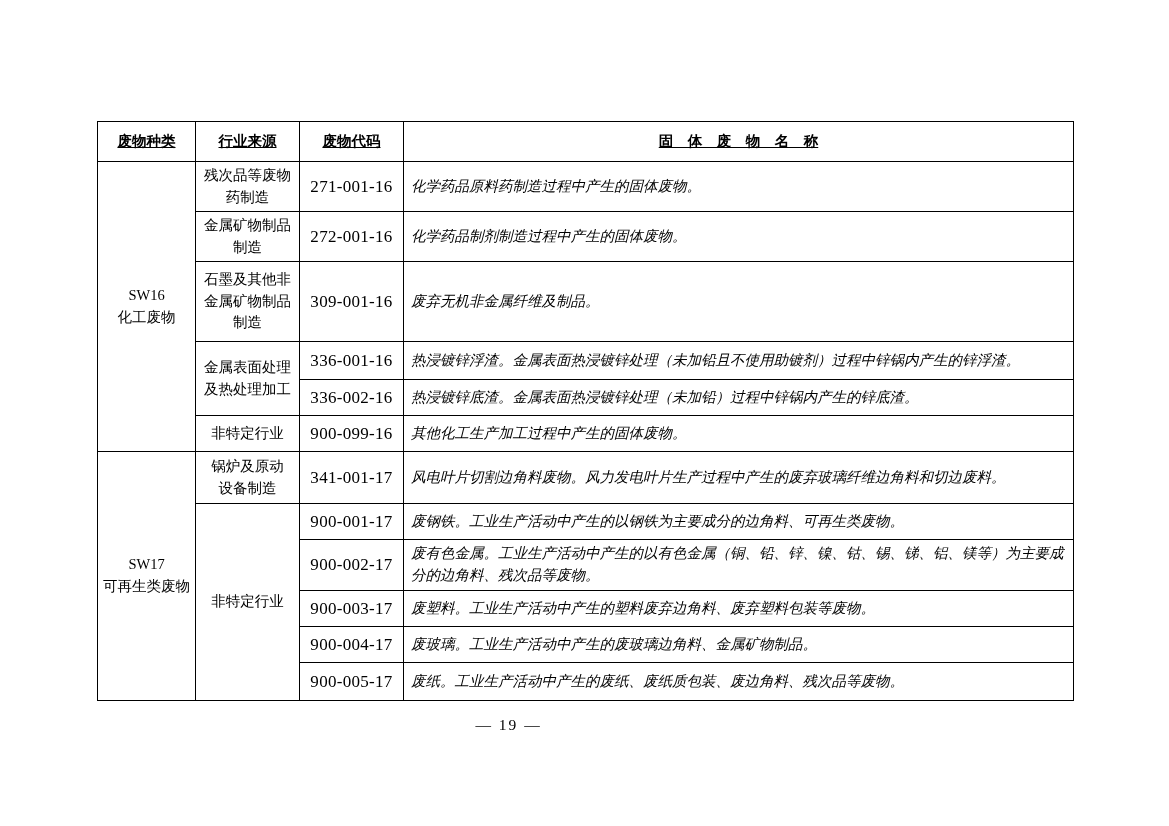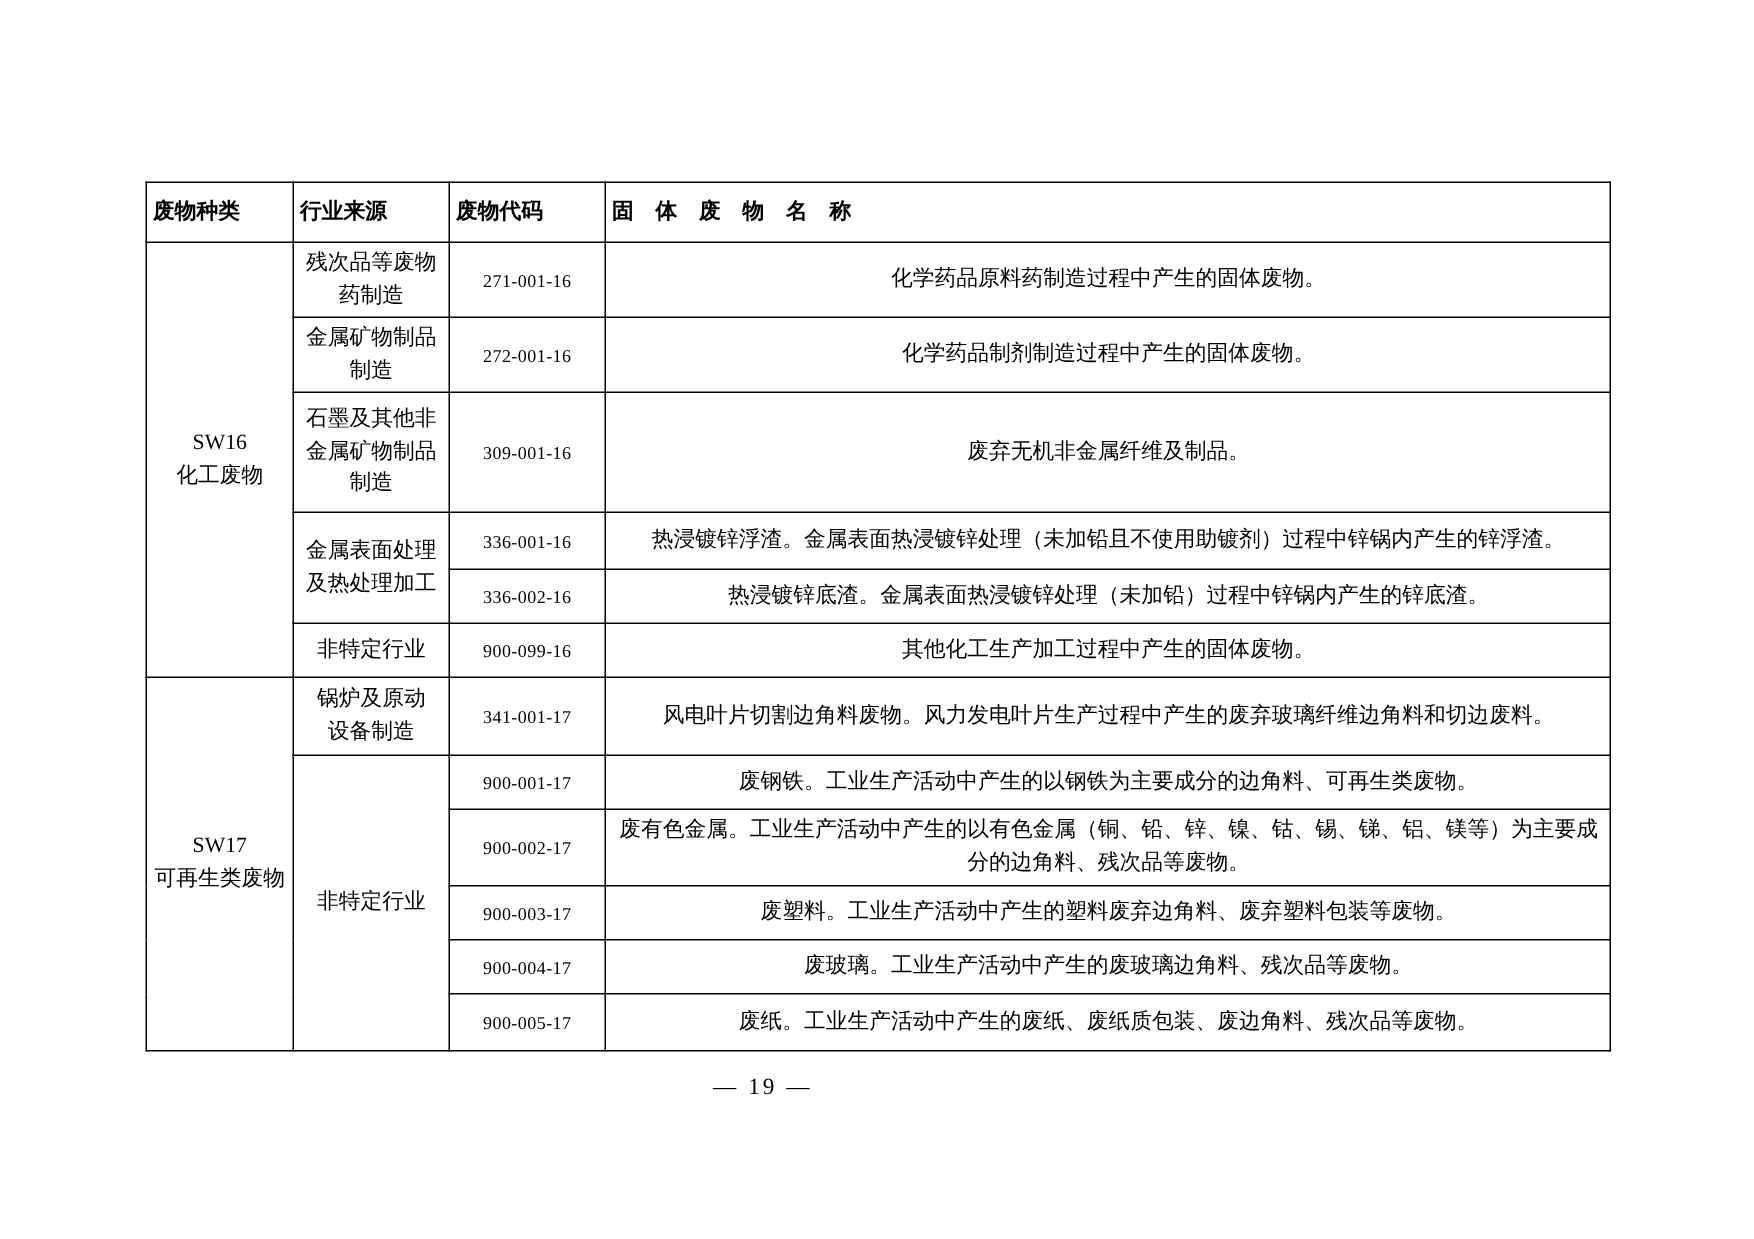--- a/index.html
+++ b/index.html
@@ -32,35 +32,37 @@
   .waste-table td {
     border: 1px solid #000000;
     font-size: 14.5px;
     line-height: 1.5;
     vertical-align: middle;
     padding: 2px 4px;
     overflow: hidden;
   }
   .waste-table th {
     font-weight: bold;
-    text-align: left;
+    text-align: center;
     white-space: pre-line;
+    text-decoration: underline;
   }
   td.cat, td.ind, td.code {
     text-align: center;
     white-space: pre-line;
   }
   td.code {
-    font-size: 12px;
+    font-size: 17px;
     letter-spacing: 0.3px;
   }
   td.name {
-    text-align: center;
+    text-align: left;
     padding-left: 7px;
     padding-right: 6px;
+    font-style: italic;
   }
   .page-number {
     position: absolute;
     left: 0;
     top: 716px;
     width: 1017px;
     text-align: center;
     font-size: 15.5px;
     letter-spacing: 2px;
     color: #000000;
@@ -139,21 +141,21 @@
       <tr style="height:51px">
         <td class="code">900-002-17</td>
         <td class="name">废有色金属。工业生产活动中产生的以有色金属（铜、铅、锌、镍、钴、锡、锑、铝、镁等）为主要成分的边角料、残次品等废物。</td>
       </tr>
       <tr style="height:36px">
         <td class="code">900-003-17</td>
         <td class="name">废塑料。工业生产活动中产生的塑料废弃边角料、废弃塑料包装等废物。</td>
       </tr>
       <tr style="height:36px">
         <td class="code">900-004-17</td>
-        <td class="name">废玻璃。工业生产活动中产生的废玻璃边角料、残次品等废物。</td>
+        <td class="name">废玻璃。工业生产活动中产生的废玻璃边角料、金属矿物制品。</td>
       </tr>
       <tr style="height:38px">
         <td class="code">900-005-17</td>
         <td class="name">废纸。工业生产活动中产生的废纸、废纸质包装、废边角料、残次品等废物。</td>
       </tr>
     </tbody>
   </table>
 
   <div class="page-number">—  19  —</div>
 

